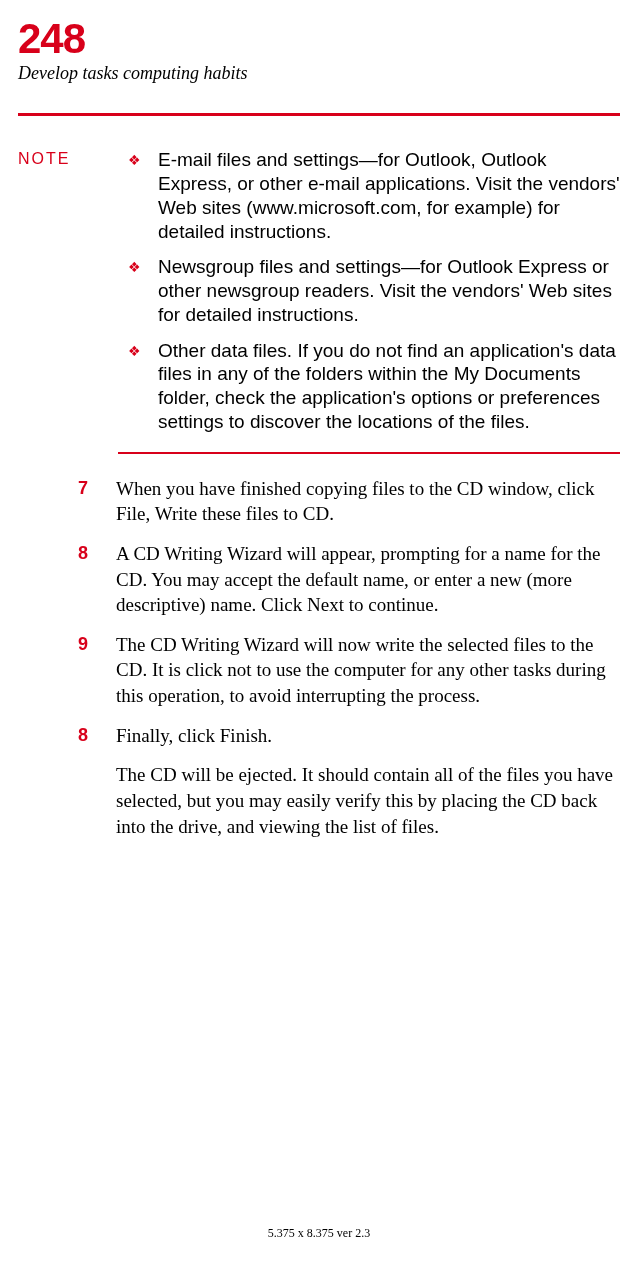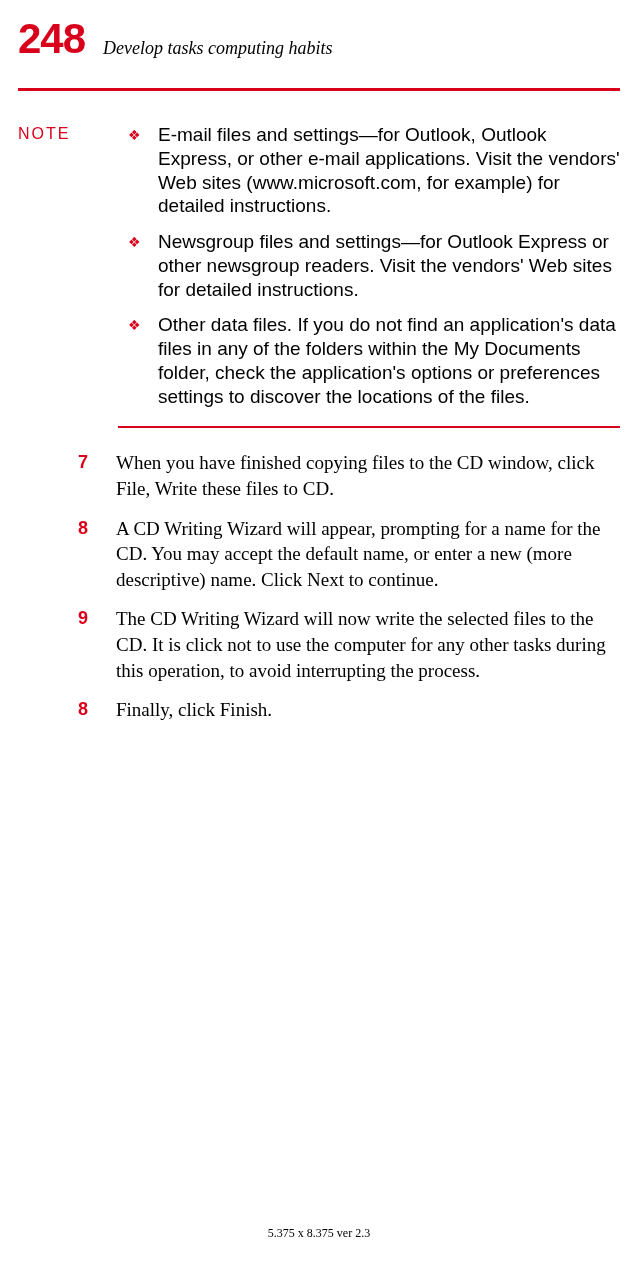--- a/index.html
+++ b/index.html
@@ -11,22 +11,23 @@
     color: #000;
     background: #fff;
     position: relative;
   }
   .page {
     padding: 18px 18px 0 18px;
     box-sizing: border-box;
   }
   .header {
     display: flex;
-    align-items: flex-end;
+    align-items: flex-start;
     margin-bottom: 12px;
+    flex-direction: column;
   }
   .page-number {
     font-size: 42px;
     font-weight: bold;
     color: #d8001a;
     font-family: Arial, Helvetica, sans-serif;
     line-height: 1;
     margin-right: 18px;
     letter-spacing: -1px;
   }
@@ -198,16 +199,17 @@
       <span class="step-text">The CD Writing Wizard will now write the selected files to the CD. It is click not to use the computer for any other tasks during this operation, to avoid interrupting the process.</span>
     </li>
     <li>
       <span class="step-num">8</span>
       <span class="step-text">
         <span>Finally, click </span><span class="bold">Finish</span><span>.</span>
       </span>
     </li>
   </ol>
 
+  <div class="step-after">The CD will be ejected. It should contain all of the files you have selected, but you may easily verify this by placing the CD back into the drive, and viewing the list of files.</div>
 
 </div>
 
 <div class="footer">5.375 x 8.375 ver 2.3</div>
 
 </body></html>

